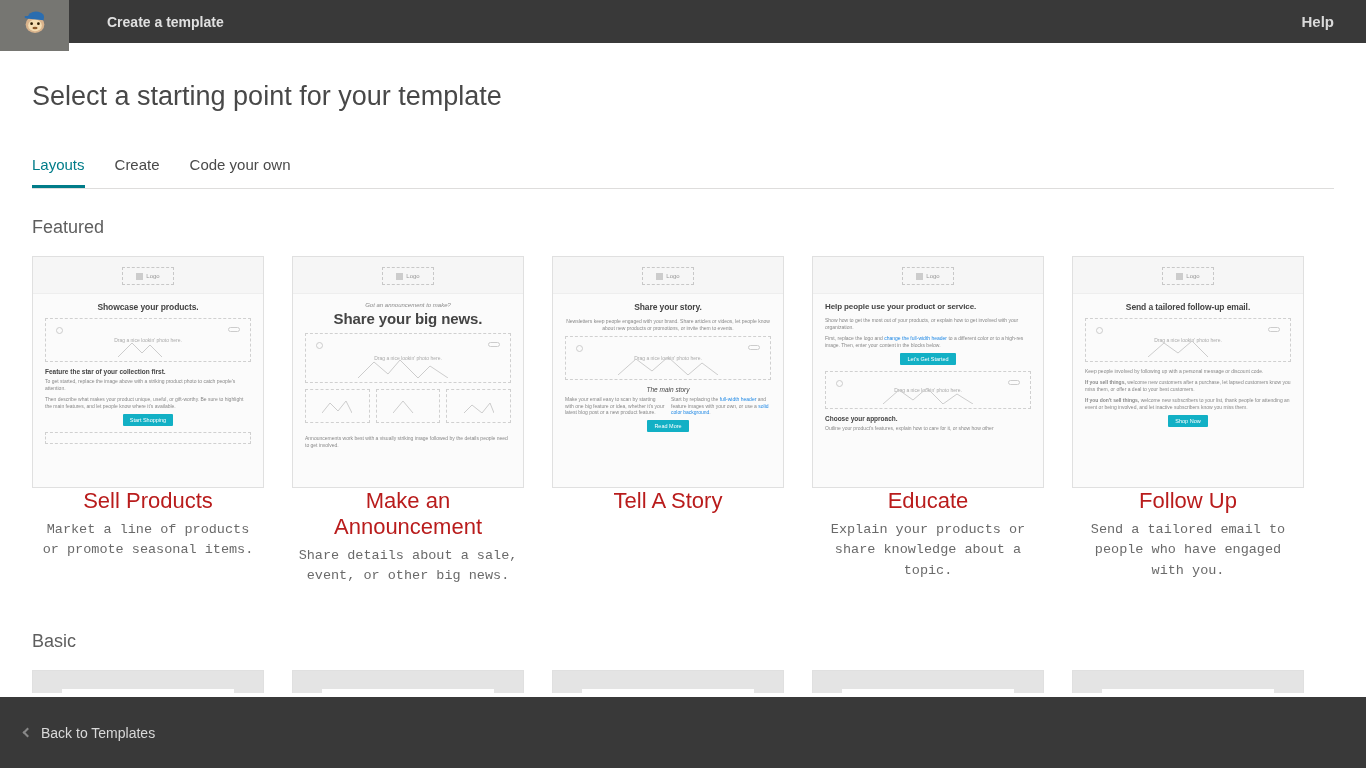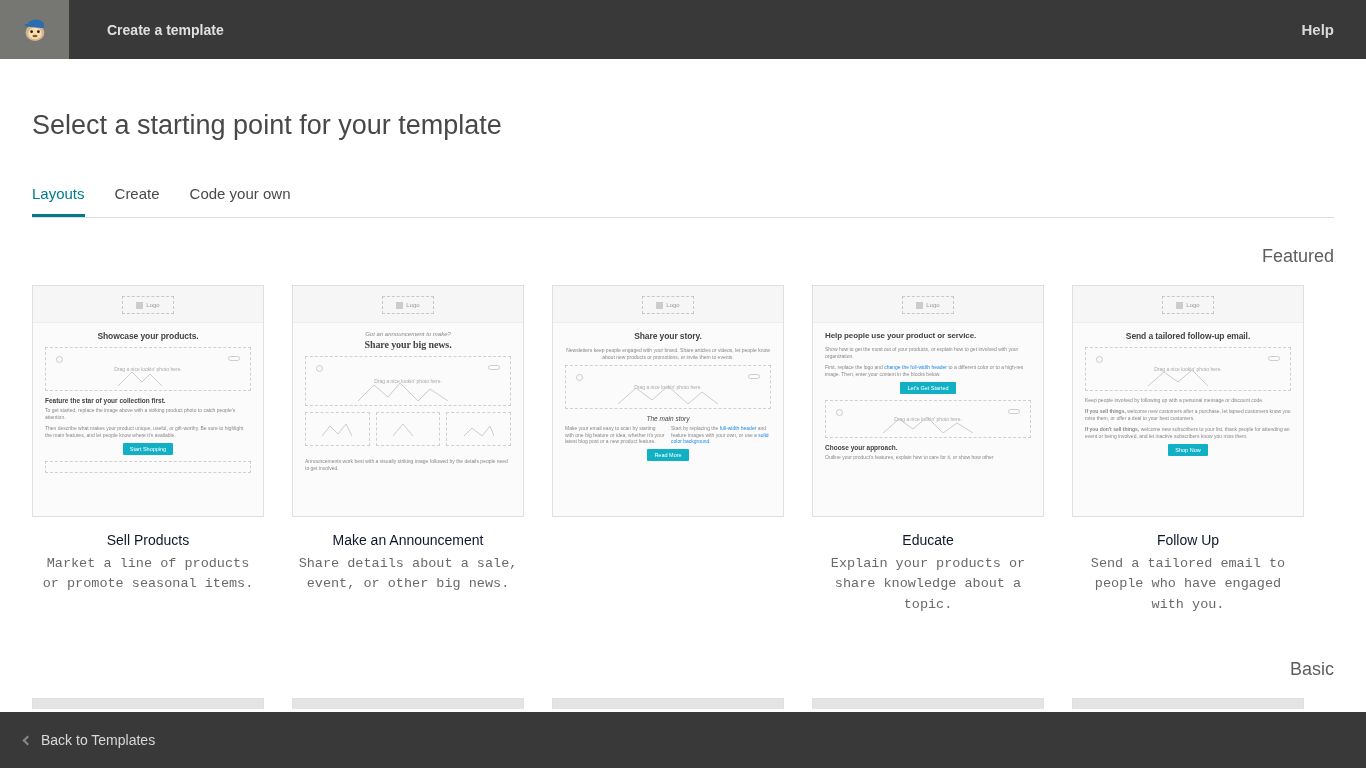--- a/index.html
+++ b/index.html
@@ -1,35 +1,35 @@
 <!DOCTYPE html>
 <html><head>
 <meta charset="utf-8">
 <style>
 * { margin: 0; padding: 0; box-sizing: border-box; }
 body { font-family: "Helvetica Neue", Arial, sans-serif; background: #fff; color: #2e2e2e; overflow: hidden; }
 
 
-.top-bar { background: #393939; height: 59px; display: flex; align-items: center; }
+.top-bar { background: #393939; height: 43px; display: flex; align-items: center; }
 .logo-box { width: 69px; height: 59px; background: #767672; display: flex; align-items: center; justify-content: center; }
 .logo-svg { width: 34px; height: 34px; }
 .top-title { color: #e0e0e0; font-size: 14px; font-weight: 600; margin-left: 38px; }
 .help-link { margin-left: auto; margin-right: 32px; color: #d9d9d9; font-size: 15px; font-weight: 600; cursor: pointer; }
 
 
-.main-wrap { height: 650px; overflow-y: scroll; padding: 13px 32px; }
+.main-wrap { height: 650px; overflow-y: scroll; padding: 0 32px; }
 .page-heading { font-size: 27px; font-weight: 400; color: #484848; margin-top: 38px; margin-bottom: 44px; }
 
 
 .tabs { display: flex; border-bottom: 1px solid #dedddc; margin-bottom: 28px; }
 .tab { padding: 0 0 12px 0; margin-right: 30px; font-size: 15px; cursor: pointer; color: #4a4a4a; }
 .tab.active { color: #007c89; border-bottom: 3px solid #007c89; font-weight: 500; }
 
 
-.section-title { font-size: 18px; color: #5e5e5e; margin-bottom: 18px; font-weight: 400; text-align: right; }
+.section-title { font-size: 18px; color: #5e5e5e; margin-bottom: 18px; font-weight: 400; }
 
 
 .cards-row { display: flex; gap: 28px; margin-bottom: 44px; }
 .template-card { flex: 0 0 232px; display: flex; flex-direction: column; }
 .preview-box { border: 1px solid #e0e0e0; background: #fbfbfb; height: 232px; cursor: pointer; overflow: hidden; display: flex; flex-direction: column; }
 
 
 .pv-header { padding: 10px 0 8px 0; display: flex; justify-content: center; background: #f6f6f6; border-bottom: 1px solid #eee; }
 .pv-logo { width: 52px; height: 18px; border: 1px dashed #c8c8c8; font-size: 6px; color: #999; display: flex; align-items: center; justify-content: center; gap: 3px; }
 .pv-logo::before { content: ""; width: 7px; height: 7px; background:#ccc; }
@@ -43,30 +43,30 @@
 .pv-mtn { position:absolute; bottom:4px; left:50%; transform:translateX(-50%); }
 .pv-mtn svg { display:block; }
 .pv-subhead { font-weight:700; font-size: 6.5px; margin: 5px 0 3px 0; }
 .pv-para { font-size: 5px; color:#888; line-height: 1.4; margin-bottom: 4px; }
 .pv-link { color:#1e88e5; }
 .pv-btn { background:#12b0c5; color:#fff; font-size:5.5px; padding: 3px 7px; display:inline-block; border-radius:1px; }
 .pv-btn-wrap { text-align:center; margin:4px 0; }
 .pv-row { display:flex; gap:6px; }
 .pv-col { flex:1; font-size:5px; color:#888; line-height:1.3; }
 
-.card-title { text-align:center; font-size: 14px; color: #0f172a; margin-top: 15px; font-weight: 400; }
+.card-title { text-align:center; font-size: 22px; color: #b91c1c; font-weight: 400; }
 .card-desc { text-align:center; font-size: 13.5px; color: #6a6a6a; margin-top: 6px; line-height: 1.5; padding: 0 4px; font-family: Liberation Mono, monospace; }
 
 
 .basic-preview { border: 1px solid #e0e0e0; background: #e4e4e4; height: 180px; cursor:pointer; display:flex; justify-content:center; padding-top: 18px; }
 .basic-inner { width: 172px; background: #fff; padding: 12px; }
 .basic-block1 { background:#d5d5d5; height: 44px; margin: 0 auto; width: 72px; }
 
 
-.bottom-bar { position: fixed; left:0; right:0; bottom:0; background:#393939; height: 56px; display:flex; align-items:center; padding-left: 24px; }
+.bottom-bar { position: fixed; left:0; right:0; bottom:0; background:#393939; height: 71px; display:flex; align-items:center; padding-left: 24px; }
 .back-link { color:#d9d9d9; font-size:14px; display:flex; align-items:center; gap:10px; cursor:pointer; }
 .chev-left { width:7px; height:7px; border-left:2px solid #888; border-bottom:2px solid #888; transform: rotate(45deg); }
 
 
 .main-wrap::-webkit-scrollbar { width: 16px; }
 .main-wrap::-webkit-scrollbar-track { background:#f0f0f0; }
 .main-wrap::-webkit-scrollbar-thumb { background:#c1c1c1; }
 </style>
 </head>
 <body>
@@ -128,21 +128,21 @@
       <div class="card-desc">Market a line of products or promote seasonal items.</div>
     </div>
 
     <div class="template-card">
       <div class="preview-box">
         <div class="pv-header">
             <div class="pv-logo">Logo</div>
           </div>
         <div class="pv-body">
           <div class="pv-pretitle">Got an announcement to make?</div>
-          <div class="pv-title" style="font-size:10px;font-family:Liberation Serif, serif;">Share your big news.</div>
+          <div class="pv-title" style="font-size:15px;">Share your big news.</div>
           <div class="pv-img-box" style="height:50px;">
             <div class="pv-sun"></div>
               <div class="pv-cloud"></div>
             <div class="pv-mtn">
                 <svg width="100" height="22">
                   <polyline points="0,22 16,6 30,18 42,4 60,22 72,10 90,22" fill="none" stroke="#ccc" stroke-width="1"></polyline>
                 </svg>
               </div>
             <span>Drag a nice lookin' photo here.</span>
           </div>
@@ -189,20 +189,21 @@
              <span>Drag a nice lookin' photo here.</span>
           </div>
           <div class="pv-subhead" style="text-align:center;font-style:italic;font-weight:400;">The main story</div>
           <div class="pv-row">
             <div class="pv-col">Make your email easy to scan by starting with one big feature or idea, whether it's your latest blog post or a new product feature.</div>
             <div class="pv-col"><span>Start by replacing the </span><span class="pv-link">full-width header</span><span> and feature images with your own, or use a </span><span class="pv-link">solid color background</span>.</div>
           </div>
           <div class="pv-btn-wrap"><span class="pv-btn">Read More</span></div>
         </div>
       </div>
+      <div class="card-title">Tell A Story</div>
     </div>
 
     <div class="template-card">
       <div class="preview-box">
         <div class="pv-header">
             <div class="pv-logo">Logo</div>
           </div>
         <div class="pv-body">
           <div class="pv-title" style="text-align:left;font-size:8px;">Help people use your product or service.</div>
           <div class="pv-para">Show how to get the most out of your products, or explain how to get involved with your organization.</div>

